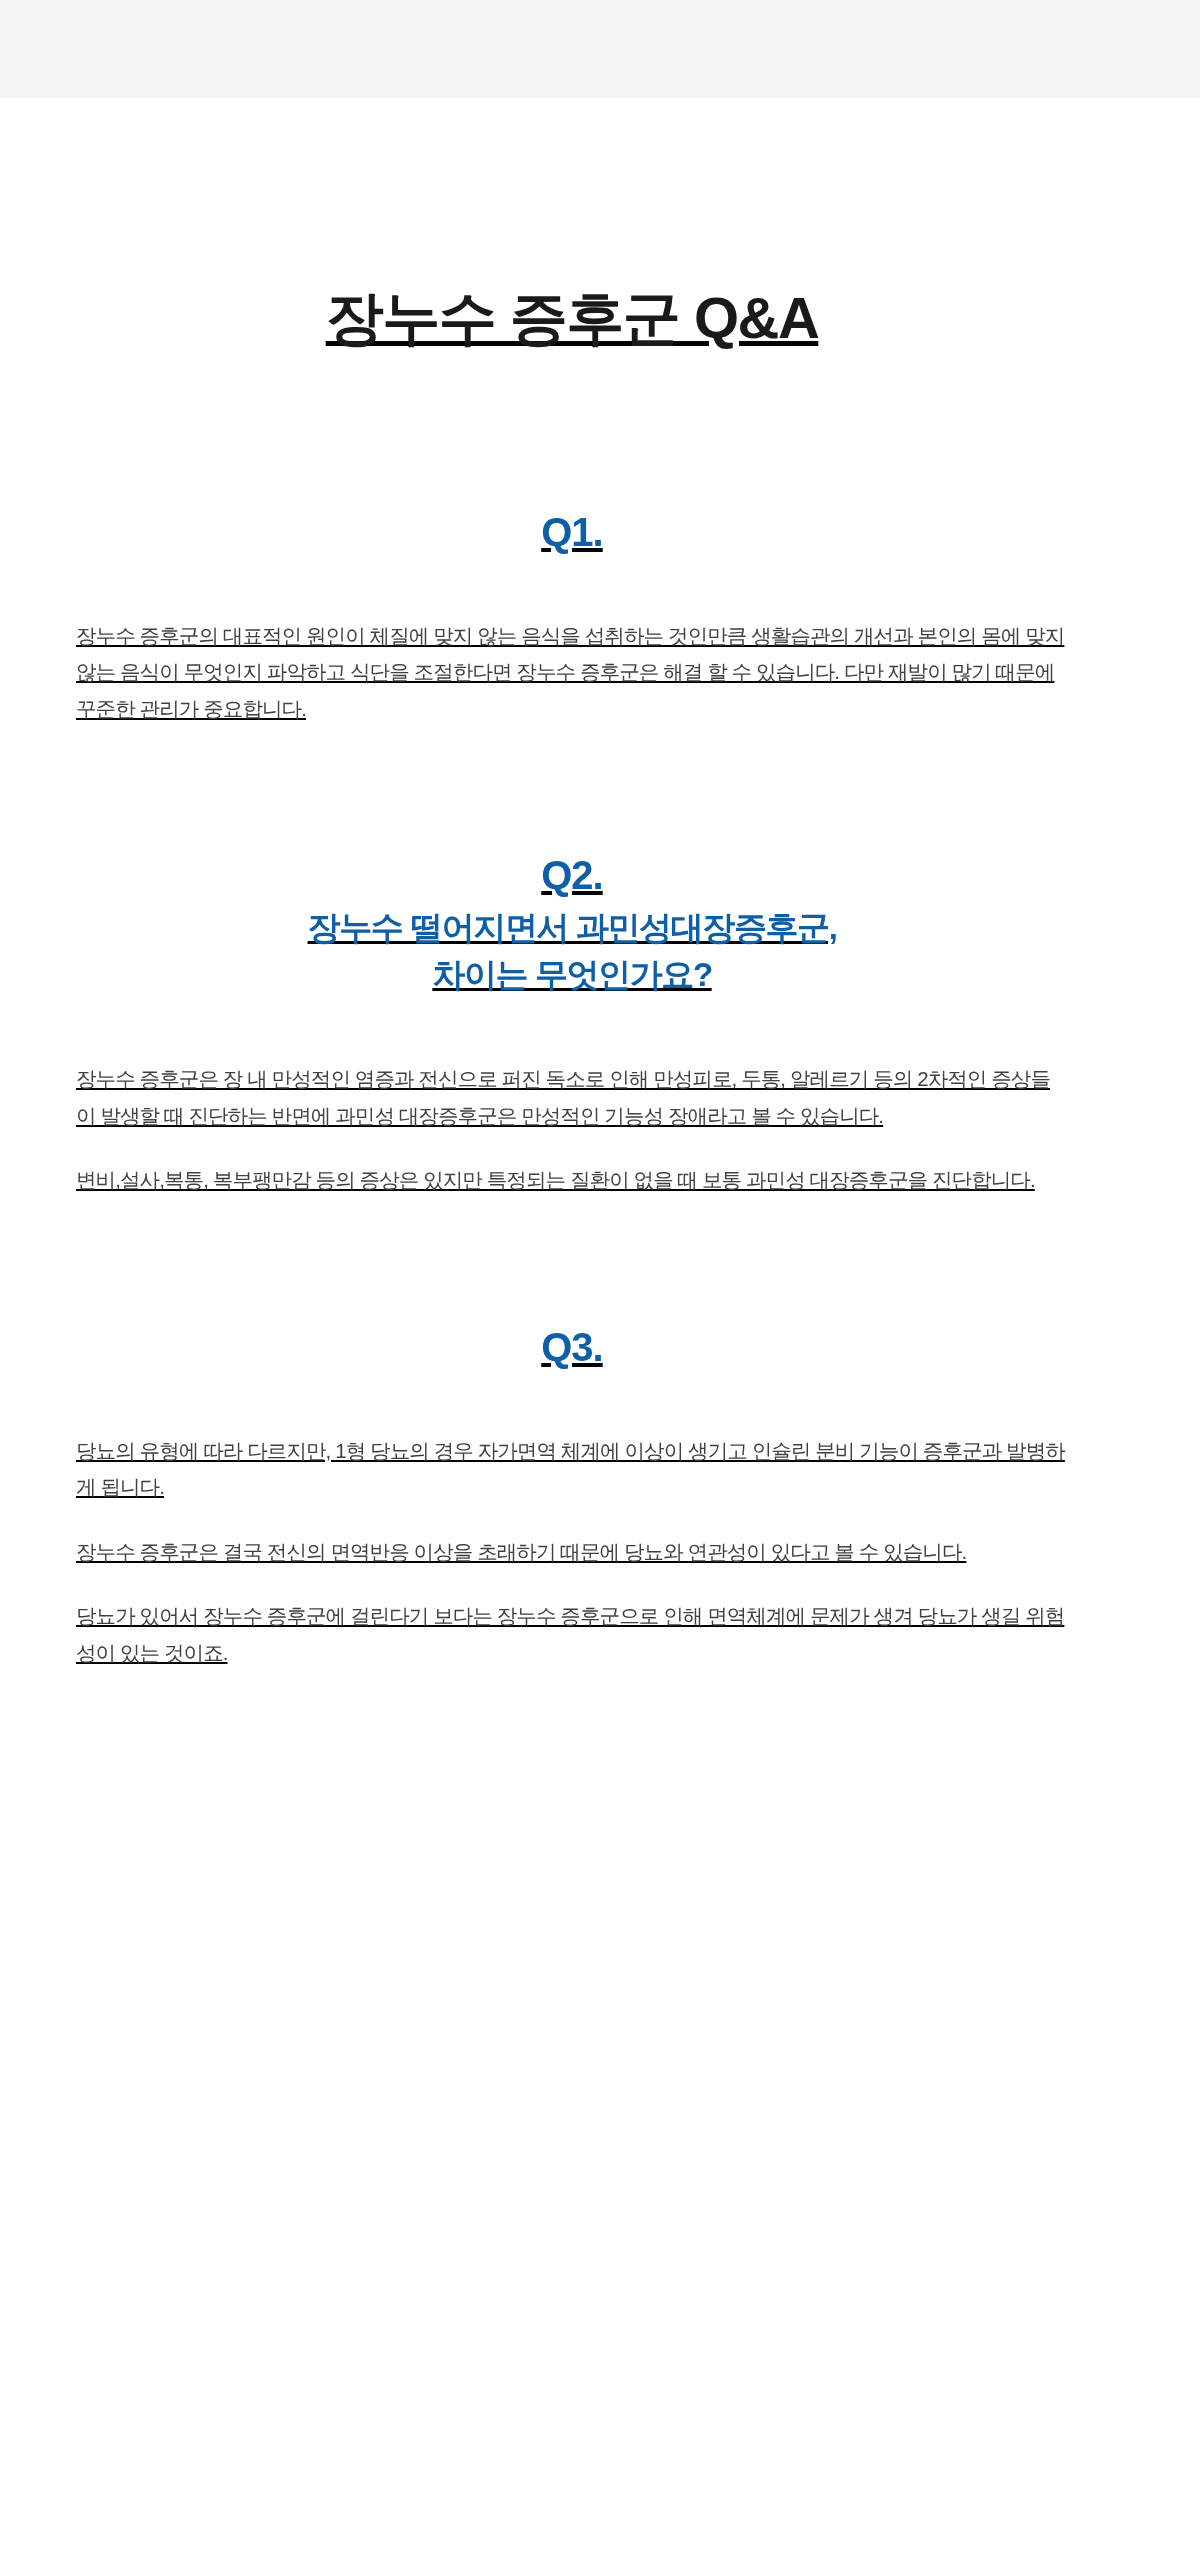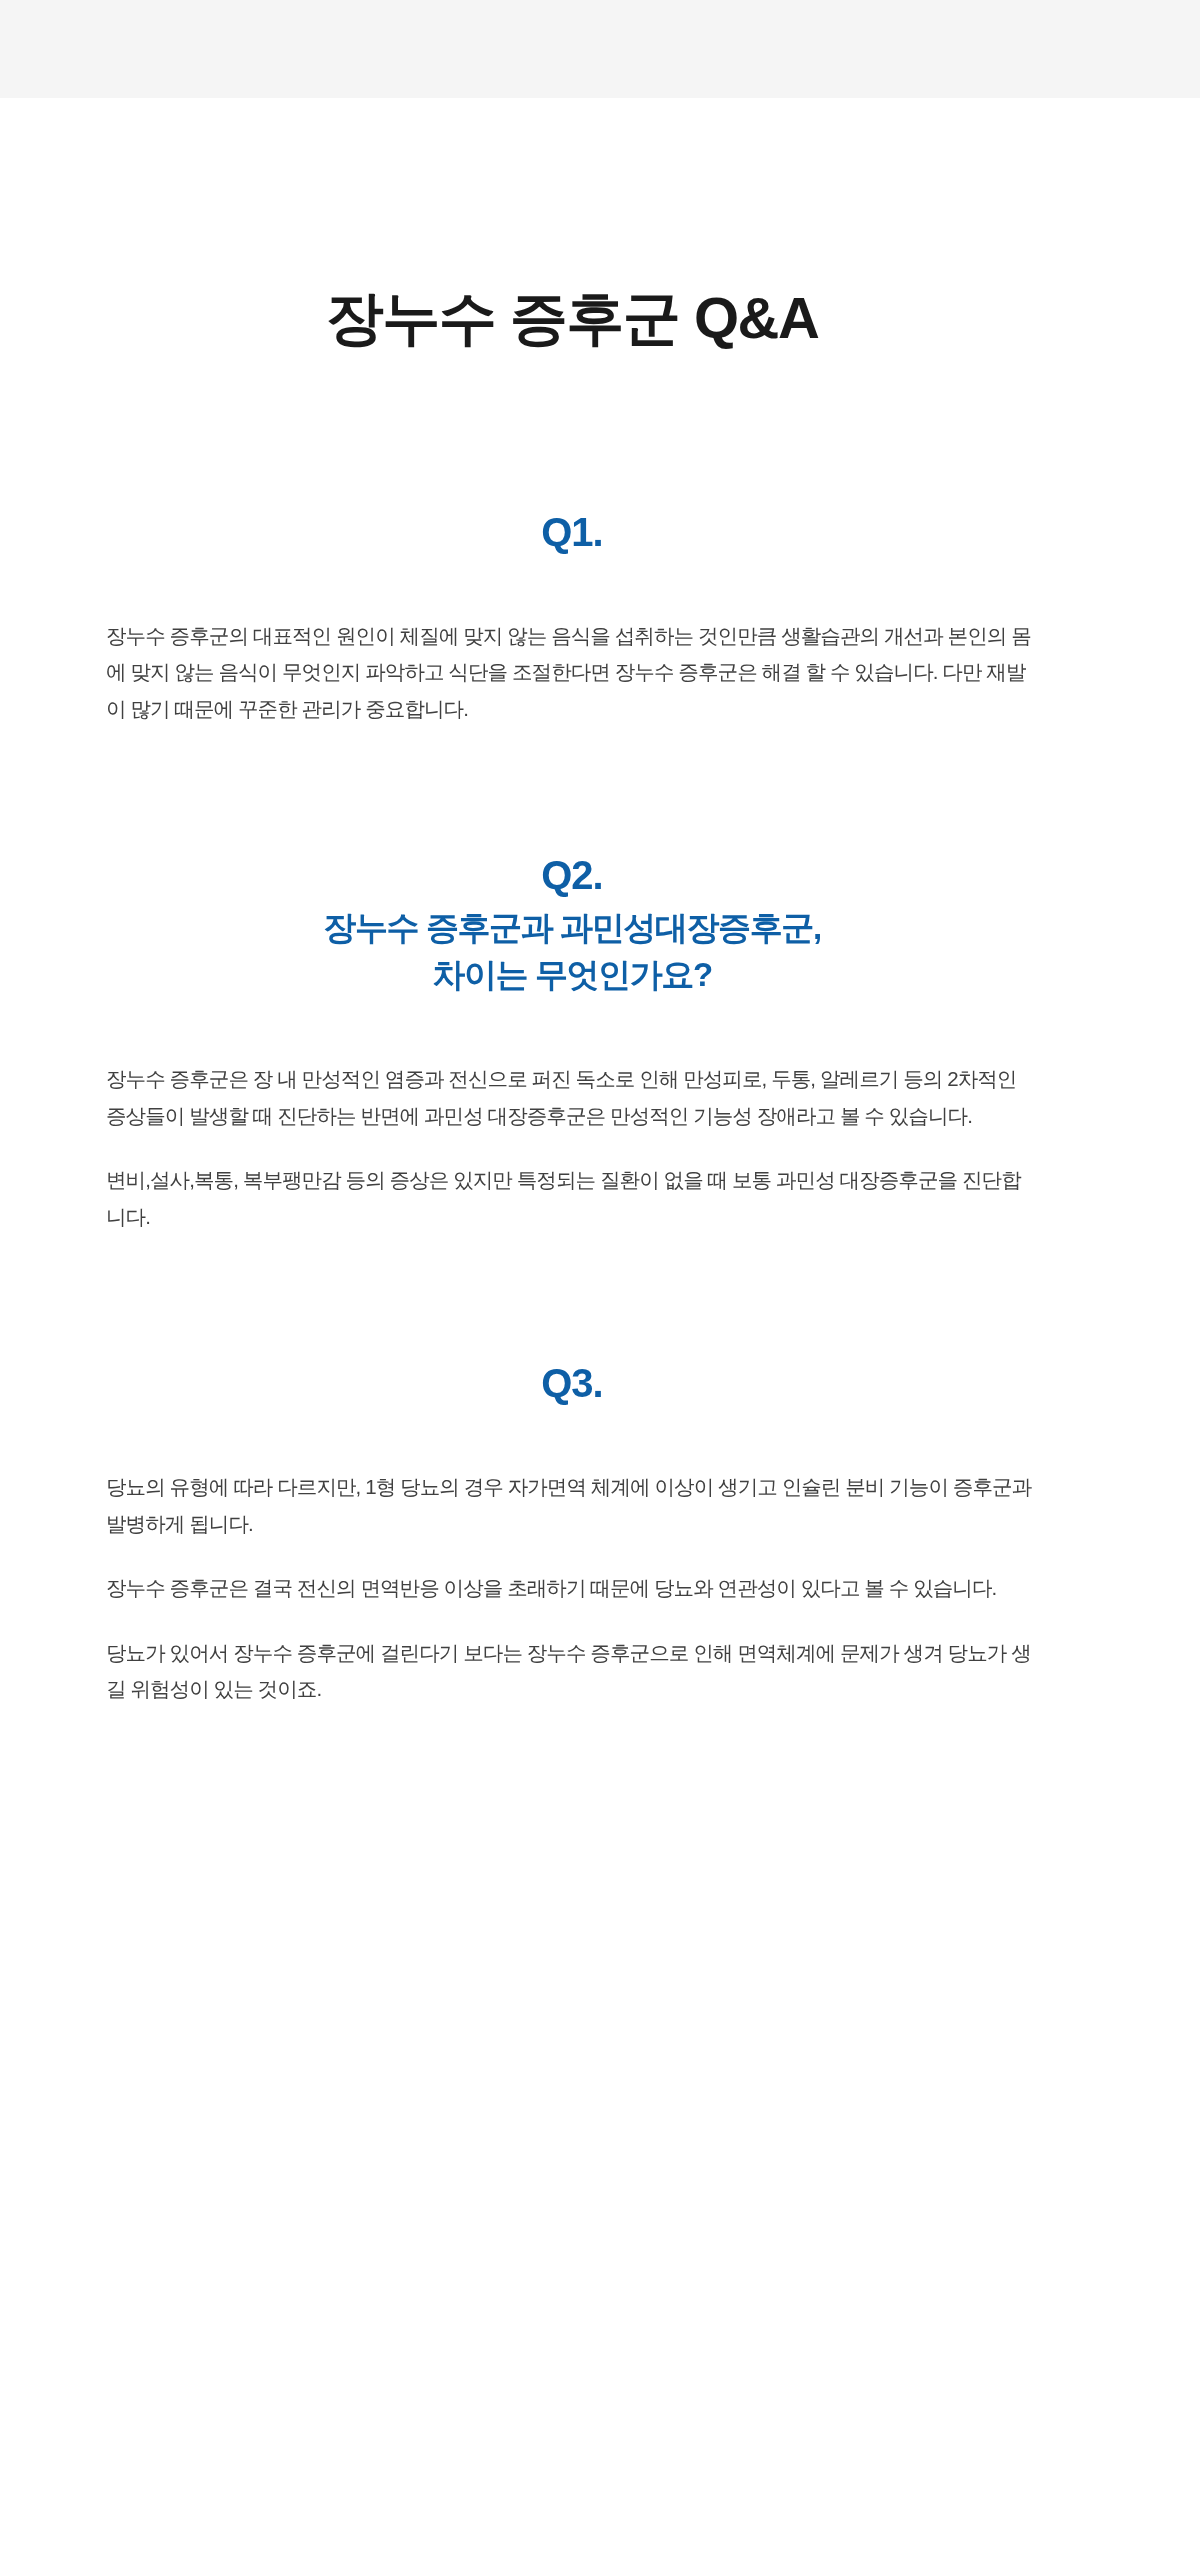--- a/index.html
+++ b/index.html
@@ -20,21 +20,22 @@
     box-sizing: border-box;
   }
   .top-bar {
     width: 1200px;
     height: 98px;
     background: #f5f5f5;
   }
   .content {
     width: 1144px;
     box-sizing: border-box;
-    padding: 0 90px;
+    padding: 0 60px;
+    text-decoration: underline;
   }
   .page-title {
     text-align: center;
     font-size: 58px;
     font-weight: bold;
     color: #1a1a1a;
     letter-spacing: -1.5px;
     margin: 0;
     padding-top: 182px;
   }
@@ -97,21 +98,21 @@
     <section class="qa-block first">
       <div class="q-number">Q1.</div>
       <div class="answer">
         <p>장누수 증후군의 대표적인 원인이 체질에 맞지 않는 음식을 섭취하는 것인만큼 생활습관의 개선과 본인의 몸에 맞지 않는 음식이 무엇인지 파악하고 식단을 조절한다면 장누수 증후군은 해결 할 수 있습니다. 다만 재발이 많기 때문에 꾸준한 관리가 중요합니다.</p>
       </div>
     </section>
 
     <section class="qa-block spaced">
       <div class="q-number">Q2.</div>
       <div class="q-text">
-        <div>장누수 증후군과 과민성대장증후군,</div>
+        <div>장누수 떨어지면서 과민성대장증후군,</div>
         <div>차이는 무엇인가요?</div>
       </div>
       <div class="answer">
         <p>장누수 증후군은 장 내 만성적인 염증과 전신으로 퍼진 독소로 인해 만성피로, 두통, 알레르기 등의 2차적인 증상들이 발생할 때 진단하는 반면에 과민성 대장증후군은 만성적인 기능성 장애라고 볼 수 있습니다.</p>
         <p>변비,설사,복통, 복부팽만감 등의 증상은 있지만 특정되는 질환이 없을 때 보통 과민성 대장증후군을 진단합니다.</p>
       </div>
     </section>
 
     <section class="qa-block spaced">
       <div class="q-number">Q3.</div>

